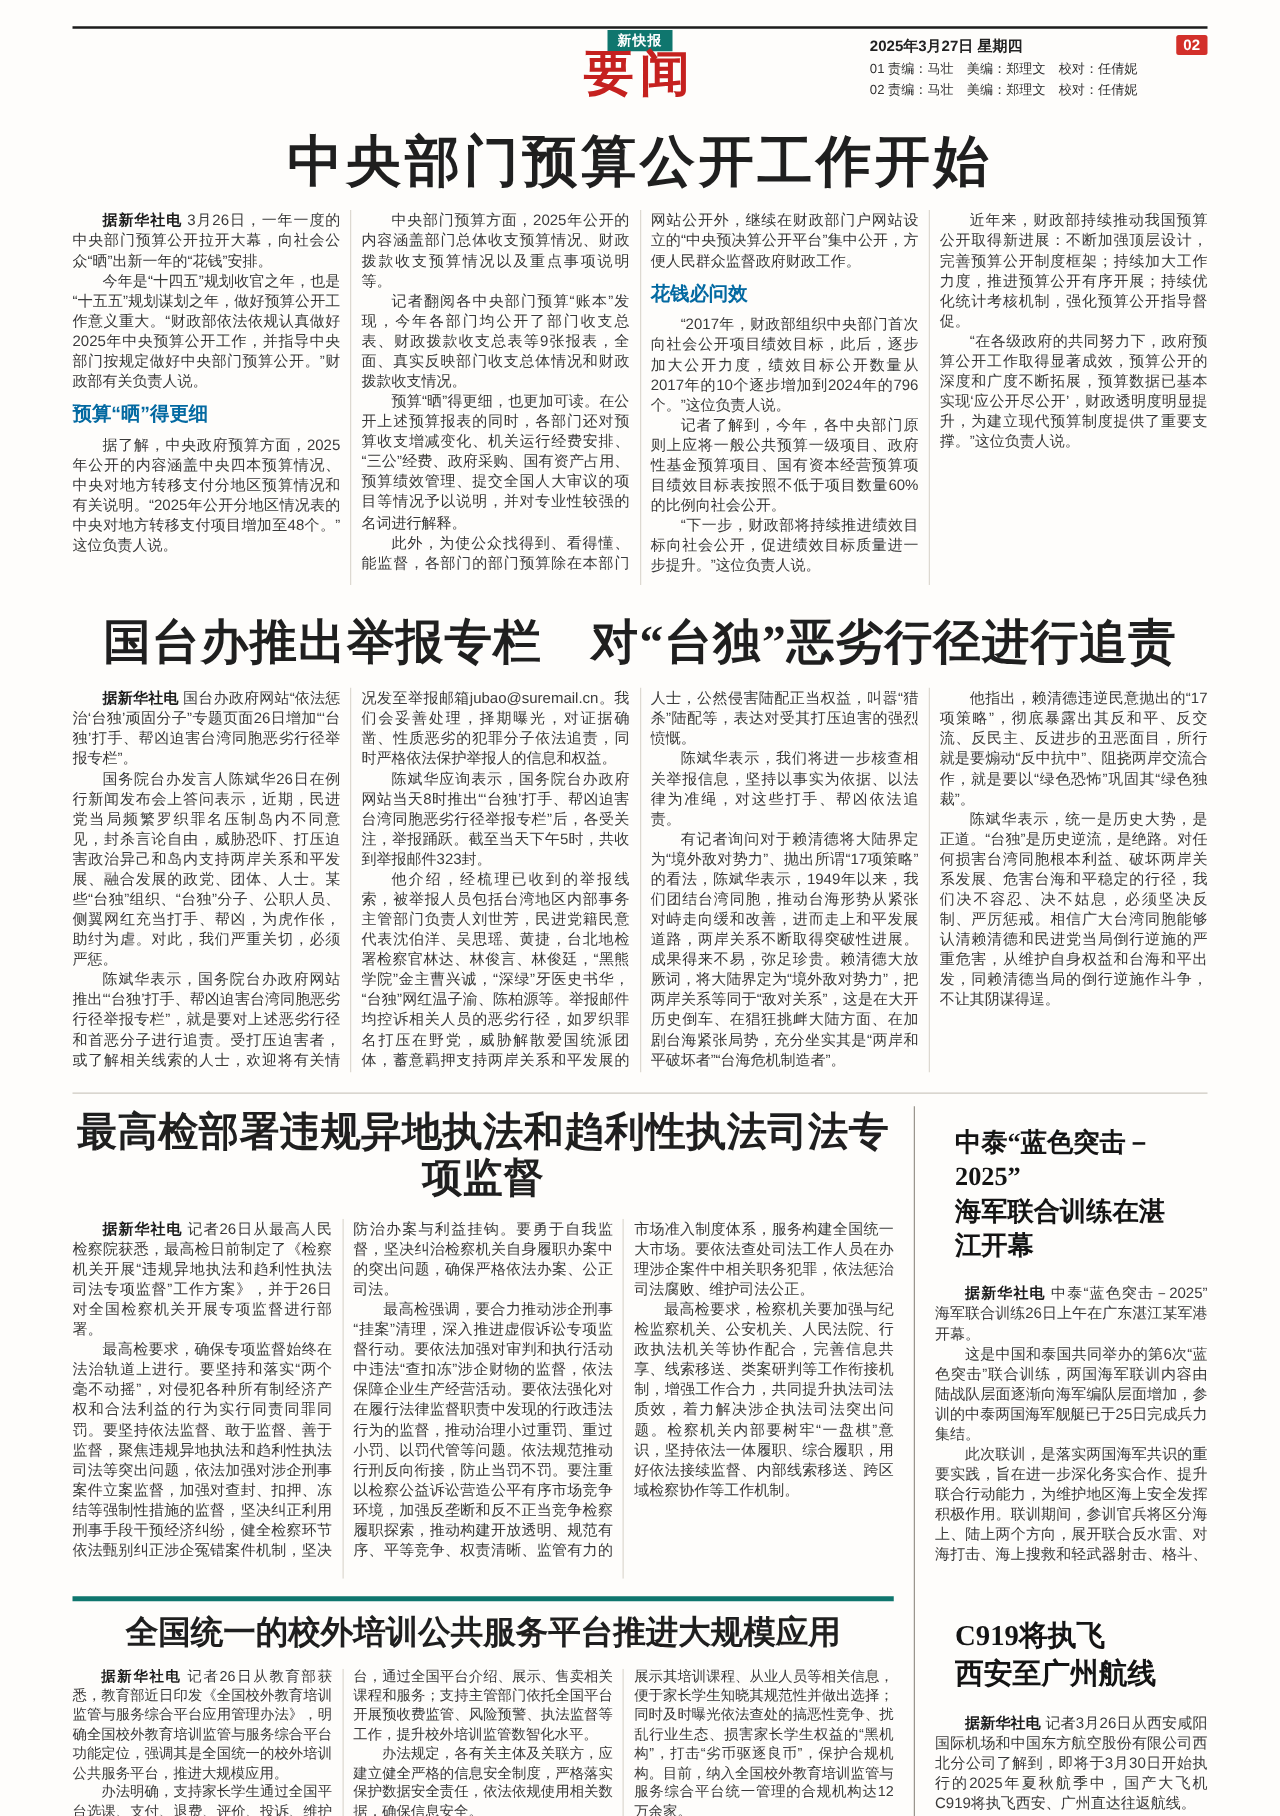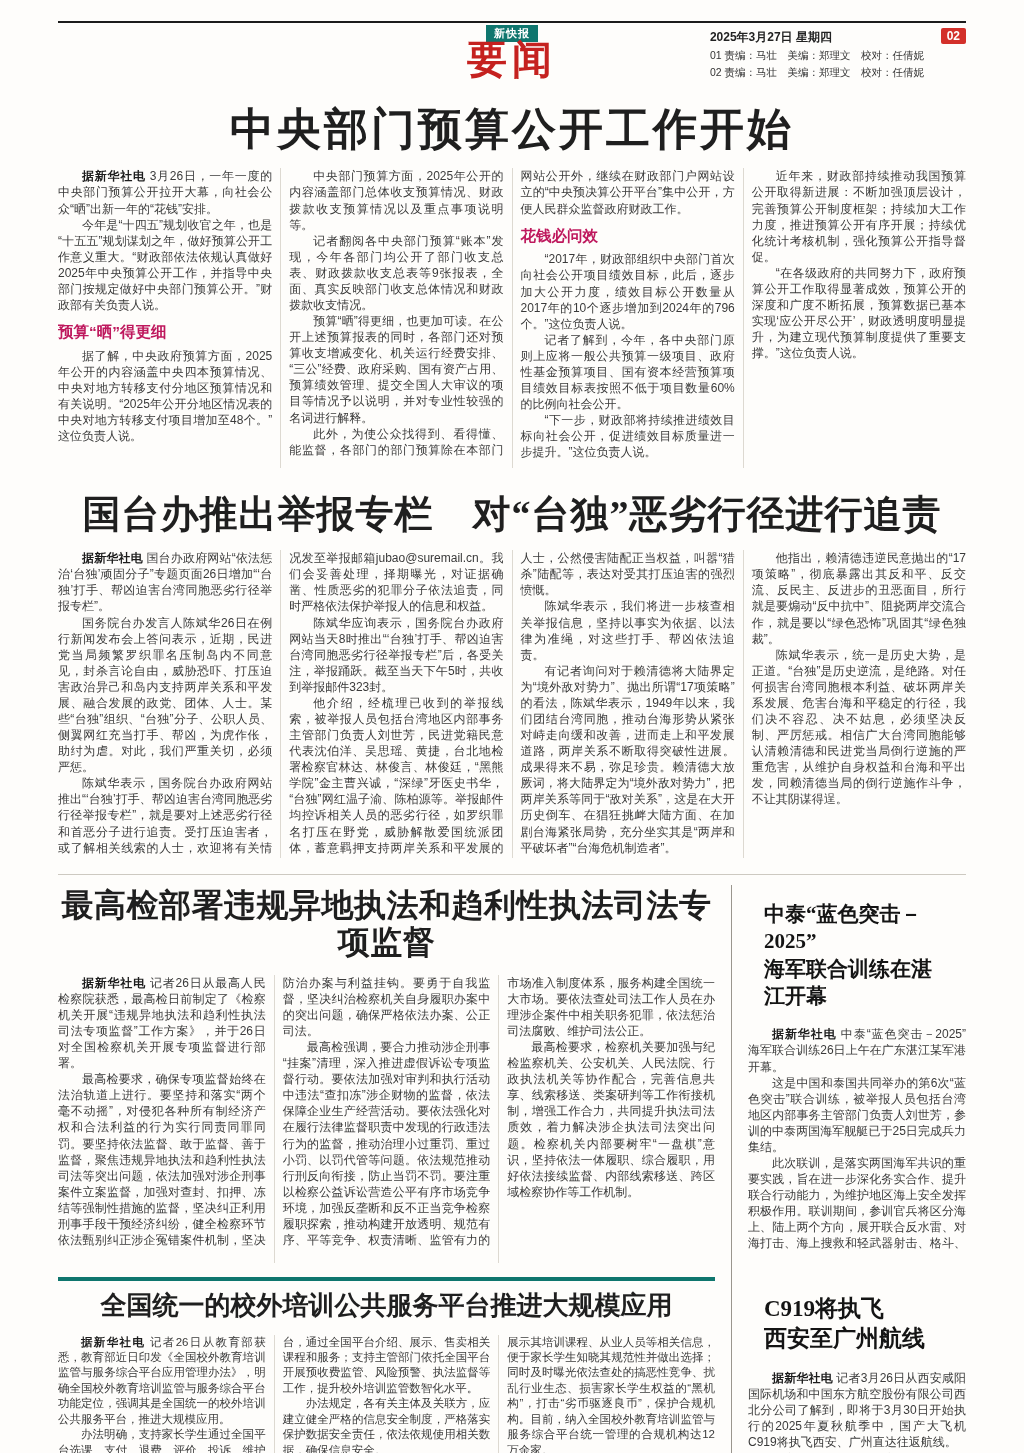--- a/index.html
+++ b/index.html
@@ -13,21 +13,21 @@
   .header-rule { position:absolute; top:21px; left:0; right:0; border-top:2px solid #1c1c1c; }
   .masthead { text-align:center; padding-top:3px; }
   .badge {
     display:inline-block; background:#0f766e; color:#fff; font-size:11px;
     padding:1px 8px; font-weight:bold; letter-spacing:1px;
   }
   .section-title {
     font-size:40px; font-weight:bold; color:#c5211f; letter-spacing:5px;
     line-height:1.0; font-family:"Liberation Serif", serif; margin-top:-2px;
   }
-  .header-right { position:absolute; right:42px; top:28px; font-size:10.5px; line-height:1.6; color:#333; }
+  .header-right { position:absolute; right:56px; top:28px; font-size:10.5px; line-height:1.6; color:#333; }
   .date-line { font-weight:bold; font-size:12px; color:#222; }
   .page-badge {
     position:absolute; right:0; top:28px; background:#d3302a; color:#fff;
     font-weight:bold; font-size:12px; padding:1px 6px; border-radius:2px;
   }
   
   .article h1 {
     font-family:"Liberation Serif", serif; text-align:center; font-size:44px;
     letter-spacing:3px; color:#1f1f1f; margin:10px 0 0; font-weight:bold; line-height:1.1;
   }
@@ -39,21 +39,21 @@
     text-align:justify; font-size:12px; line-height:1.34; margin-top:14px;
     overflow:hidden; column-fill:auto; column-rule:1px solid #ddd9d1;
   }
   .cols4 { column-count:4; column-gap:17px; height:300px; }
   .a2 .cols4 { height:308px; }
   .cols3 { column-count:3; column-gap:17px; }
   .a3 .cols3 { height:288px; }
   .a4 .cols3 { height:158px; font-size:11.5px; }
   .body p { margin:0; text-indent:2em; }
   .body .lead { font-weight:bold; color:#1d1d1d; }
-  .subhead { font-size:15.5px; font-weight:bold; color:#be185d; margin:9px 0 5px; }
+  .subhead { font-size:15.5px; font-weight:bold; color:#0369a1; margin:9px 0 5px; }
   
   .lower { display:flex; margin-top:16px; border-top:1px solid #cdc9c1; padding-top:10px; }
   .lower-left { flex:1 1 auto; min-width:0; }
   .sidebar { flex:0 0 218px; width:218px; border-left:1px solid #9a968e; margin-left:16px; padding-left:16px; box-sizing:content-box; }
   .a3 .headline3 {
     font-family:"Liberation Serif", serif; text-align:center; font-size:32px;
     color:#1f1f1f; margin:2px 0 0; font-weight:bold; letter-spacing:0.5px; line-height:1.15;
   }
   .a4 { border-top:4px solid #0f766e; margin-top:14px; padding-top:10px; }
   .a4 .headline4 {
@@ -147,21 +147,21 @@
     </div>
 
     <aside class="sidebar">
       <section class="side-article navy">
         <div class="side-headline">
           <div>中泰“蓝色突击－2025”</div>
           <div>海军联合训练在湛江开幕</div>
         </div>
         <div class="body">
             <p><span class="lead">据新华社电</span> 中泰“蓝色突击－2025”海军联合训练26日上午在广东湛江某军港开幕。</p>
-            <p>这是中国和泰国共同举办的第6次“蓝色突击”联合训练，被举报人员包括台湾地区内部事务主管部门负责人刘世芳，参训的中泰两国海军舰艇已于25日完成兵力集结。</p>
+            <p>这是中国和泰国共同举办的第6次“蓝色突击”联合训练，两国海军联训内容由陆战队层面逐渐向海军编队层面增加，参训的中泰两国海军舰艇已于25日完成兵力集结。</p>
             <p>此次联训，是落实两国海军共识的重要实践，旨在进一步深化务实合作、提升联合行动能力，为维护地区海上安全发挥积极作用。联训期间，参训官兵将区分海上、陆上两个方向，展开联合反水雷、对海打击、海上搜救和轻武器射击、格斗、野战生存等多项内容训练。联训将持续至4月2日结束。</p>
           </div>
       </section>
       <section class="side-article c919">
         <div class="side-headline">
           <div>C919将执飞</div>
           <div>西安至广州航线</div>
         </div>
         <div class="body">
             <p><span class="lead">据新华社电</span> 记者3月26日从西安咸阳国际机场和中国东方航空股份有限公司西北分公司了解到，即将于3月30日开始执行的2025年夏秋航季中，国产大飞机C919将执飞西安、广州直达往返航线。</p>

